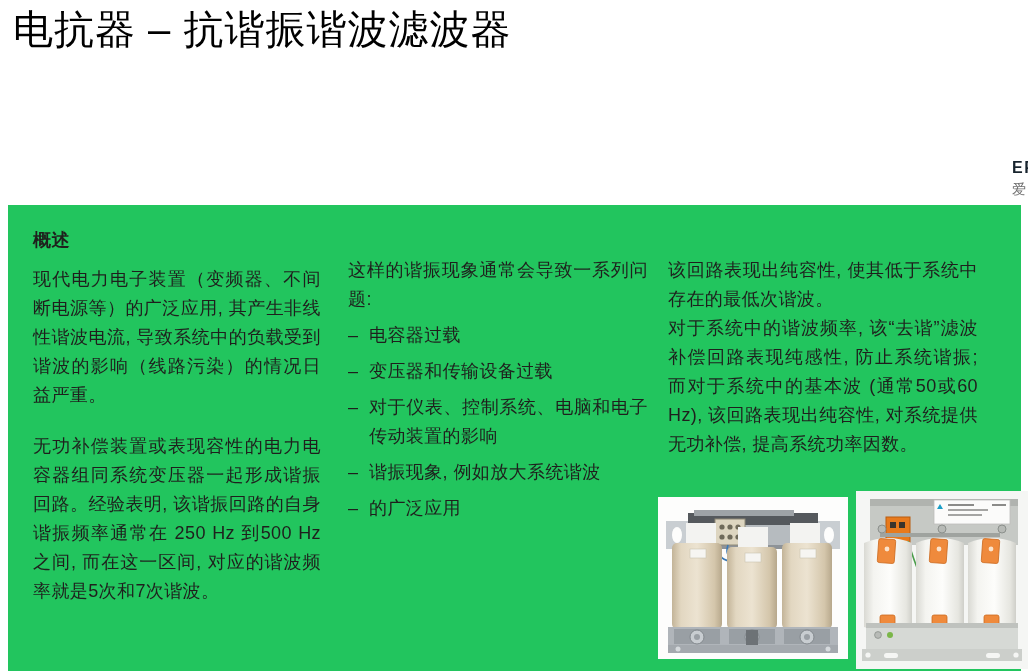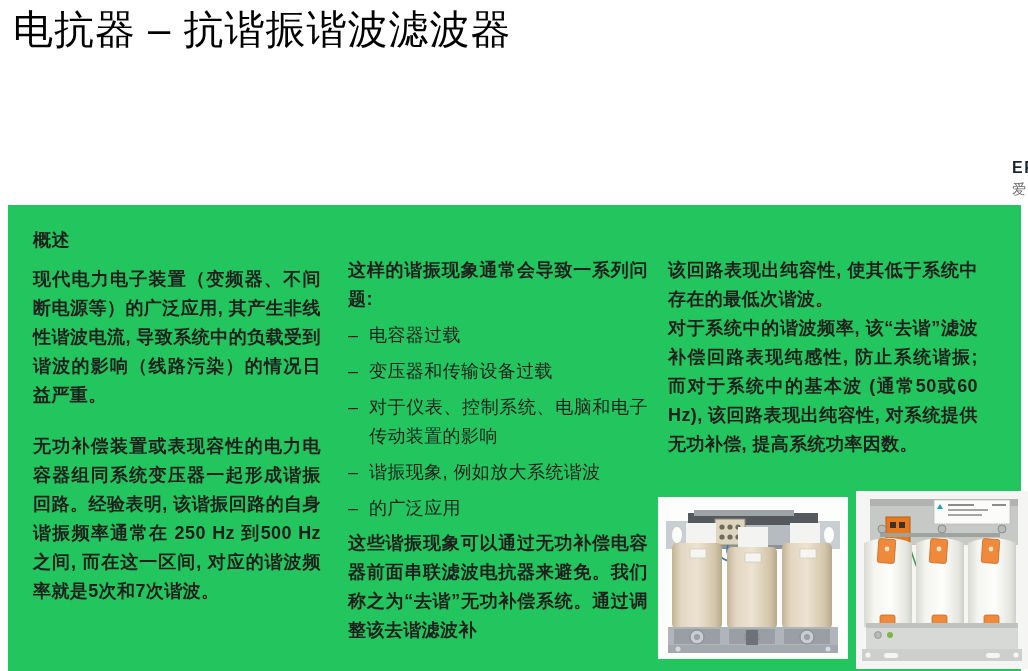--- a/index.html
+++ b/index.html
@@ -12,21 +12,21 @@
     font-size:40px;font-weight:400;color:#000000;letter-spacing:1px;white-space:nowrap;
   }
   
   .logo{position:absolute;left:1012px;top:114px;width:64px;text-align:left;}
   .logo .tri{display:block;margin:0 auto;}
   .brand{font-size:16px;font-weight:bold;color:#18242e;letter-spacing:1.6px;margin-top:5px;}
   .brand-cn{font-size:14px;color:#6d6d6d;letter-spacing:3.2px;margin-top:4px;white-space:nowrap;}
   
   .panel{position:absolute;left:8px;top:205px;width:1013px;height:576px;background:#22c55e;}
   .col{position:absolute;font-size:18px;line-height:29px;letter-spacing:0.4px;text-align:justify;}
-  .col p{margin:0;font-weight:bold;}
+  .col p{margin:0;}
   .col1{left:25px;top:21px;width:288px;}
   .col2{left:340px;top:51px;width:300px;}
   .col3{left:660px;top:51px;width:310px;}
   .heading{font-size:18px;font-weight:bold;margin:0 0 10px 0;letter-spacing:0.4px;}
   .col1 .p2{margin-top:22px;}
   .bullets{margin-top:3px;}
   .bullet{display:flex;margin-top:7px;}
   .bullet .dash{width:21px;flex:none;}
   .bullet .btxt{flex:1;}
   .col2 .p2{margin-top:6px;}
@@ -81,21 +81,20 @@
         </div>
         <div class="bullet">
           <span class="dash">–</span>
           <span class="btxt">谐振现象, 例如放大系统谐波</span>
         </div>
         <div class="bullet">
           <span class="dash">–</span>
           <span class="btxt">的广泛应用</span>
         </div>
       </div>
-      <p class="p2">这些谐振现象可以通过无功补偿电容器前面串联滤波电抗器来避免。我们称之为“去谐”无功补偿系统。通过调整该去谐滤波补</p>
     </div>
 
     <div class="col col3">
       <p class="p1">该回路表现出纯容性, 使其低于系统中存在的最低次谐波。</p>
       <p class="p2">对于系统中的谐波频率, 该“去谐”滤波补偿回路表现纯感性, 防止系统谐振; 而对于系统中的基本波 (通常50或60 Hz), 该回路表现出纯容性, 对系统提供无功补偿, 提高系统功率因数。</p>
     </div>
 
     <svg class="photo photo-left" width="190" height="166" viewBox="0 0 190 166" aria-hidden="true">
       <rect x="0" y="0" width="190" height="162" fill="#fdfdfc"></rect>
 

